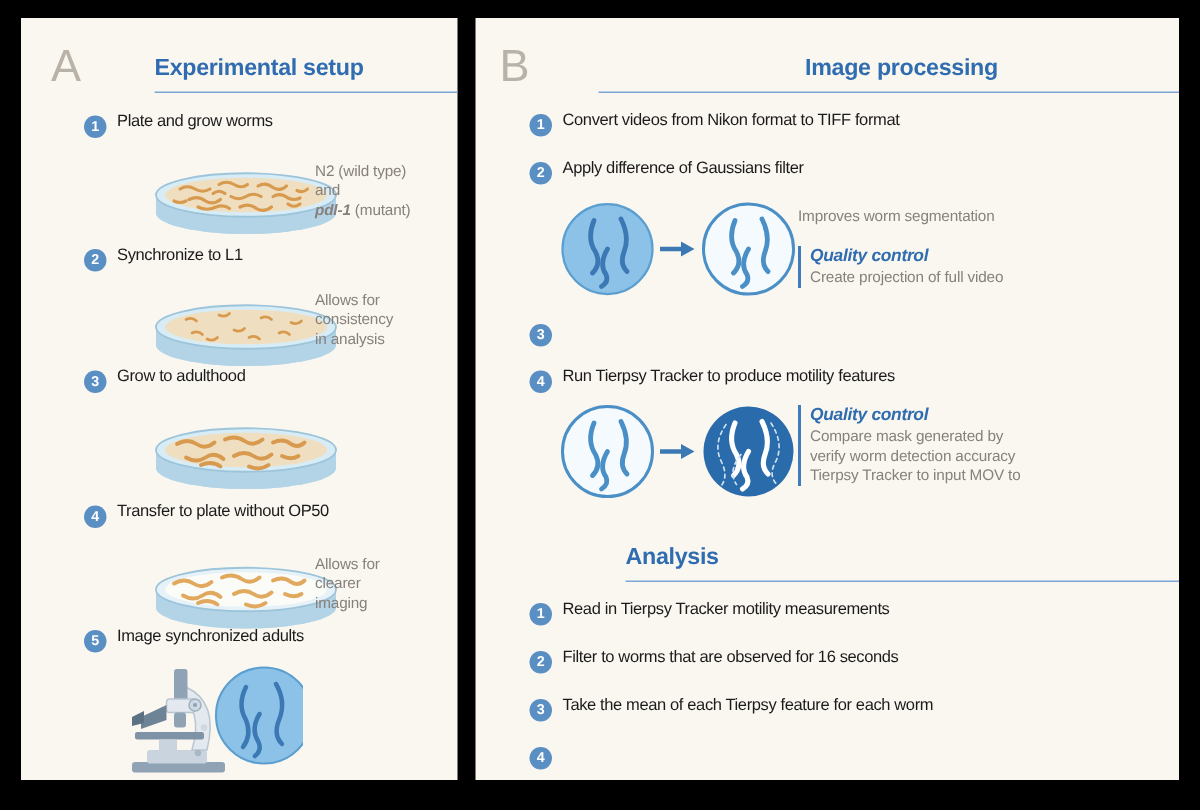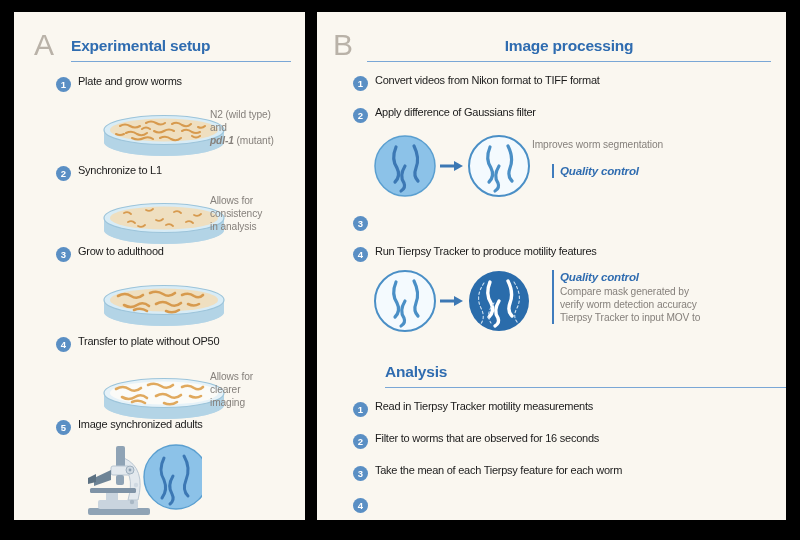--- a/index.html
+++ b/index.html
@@ -38,21 +38,21 @@
     color:#2f6cb0;
     font-size:15.5px;
     font-weight:bold;
     letter-spacing:-0.2px;
     line-height:1;
   }
   .title-rule{
     border-bottom:1.6px solid #7aa7d6;
     margin-top:7px;
   }
-  .title-block{position:absolute;}
+  .title-block{position:absolute;margin-left:32px;}
   #title-a{left:57px;top:26px;width:220px;}
   #title-b{left:50px;top:26px;width:404px;text-align:center;}
   #title-analysis{left:68px;top:352px;width:404px;}
 
   .step{
     position:absolute;
     display:flex;
     align-items:flex-start;
     gap:7px;
   }
@@ -82,21 +82,20 @@
     color:#86817c;
     line-height:1.28;
     letter-spacing:-0.1px;
   }
   .note .ital{font-style:italic;font-weight:bold;}
 
   .qc{
     position:absolute;
     border-left:2.2px solid #3f7cbd;
     padding-left:6px;
-    margin-left:20px;
   }
   .qc-title{
     color:#2f6cb0;
     font-size:11.6px;
     font-style:italic;
     font-weight:bold;
     line-height:1.2;
     letter-spacing:-0.2px;
   }
   .qc-body{
@@ -320,20 +319,21 @@
           <path d="M136 16 q6 12 2 22 q-3 8 2 13"></path>
           <path d="M127 36 q-6 10 -1 17 q2 5 -3 8"></path>
         </g>
       </svg>
     </div>
 
     <div class="note" style="left:215px;top:126px;width:230px;">Improves worm segmentation</div>
 
     <div class="qc" style="left:215px;top:152px;width:230px;">
       <div class="qc-title">Quality control</div>
+      <div class="qc-body">Create projection of full video</div>
     </div>
 
     <div class="step" style="left:36px;top:202px;">
       <div class="badge">3</div>
     </div>
 
     <div class="step" style="left:36px;top:233px;">
       <div class="badge">4</div>
       <div class="step-label">Run Tierpsy Tracker to produce motility features</div>
     </div>

